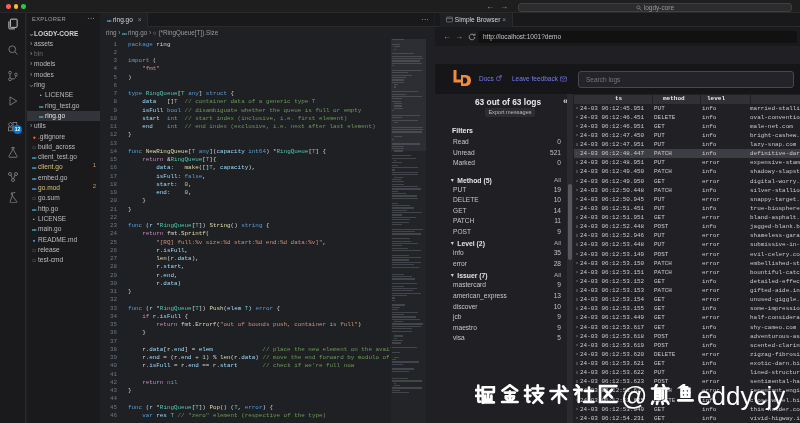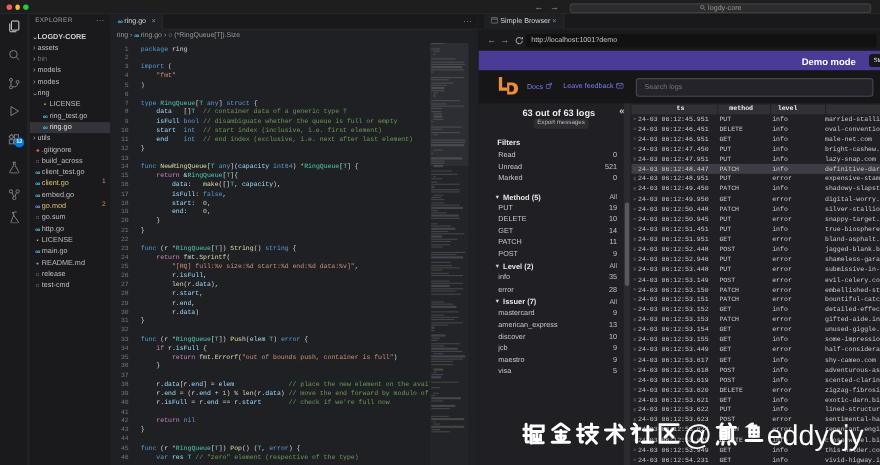--- a/index.html
+++ b/index.html
@@ -429,24 +429,20 @@
   <div id="btoolbar">
     <div class="bnav" style="left:8px">←</div>
         <div class="bnav" style="left:20px">→</div>
         <div class="bnav" style="left:33px;top:6px"><svg width="8" height="8" viewBox="0 0 10 10" fill="none" stroke="#9d9da0" stroke-width="1.2">
             <path d="M8.5 5 a3.5 3.5 0 1 1 -1-2.5"></path>
             <path d="M8.7 0.8 v2 h-2" fill="none"></path>
           </svg></div>
     <div id="urlbox">http://localhost:1001?demo</div>
   </div>
   <div id="page">
-    <div id="banner">
-          <b>Demo mode</b>
-          <div id="starbtn">Sta</div>
-        </div>
     <div id="phead">
       <svg id="logo" viewBox="0 0 44 40">
             <g fill="none" stroke="#ef8c3a" stroke-width="6">
               <path d="M8 2 V24 H20"></path>
               <path d="M20 12 H30 A10 11 0 0 1 30 34 H20 Z" fill="#ef8c3a" stroke="none"></path>
               <path d="M24 17 H29 A6 6.5 0 0 1 29 29 H24 Z" fill="#161619" stroke="none"></path>
             </g>
           </svg>
       <div class="plink" style="left:44px">Docs <svg width="6" height="6" viewBox="0 0 10 10" fill="none" stroke="#7b7bf0" style="vertical-align:0">
               <rect x="1" y="3" width="6" height="6" rx="1"></rect>

